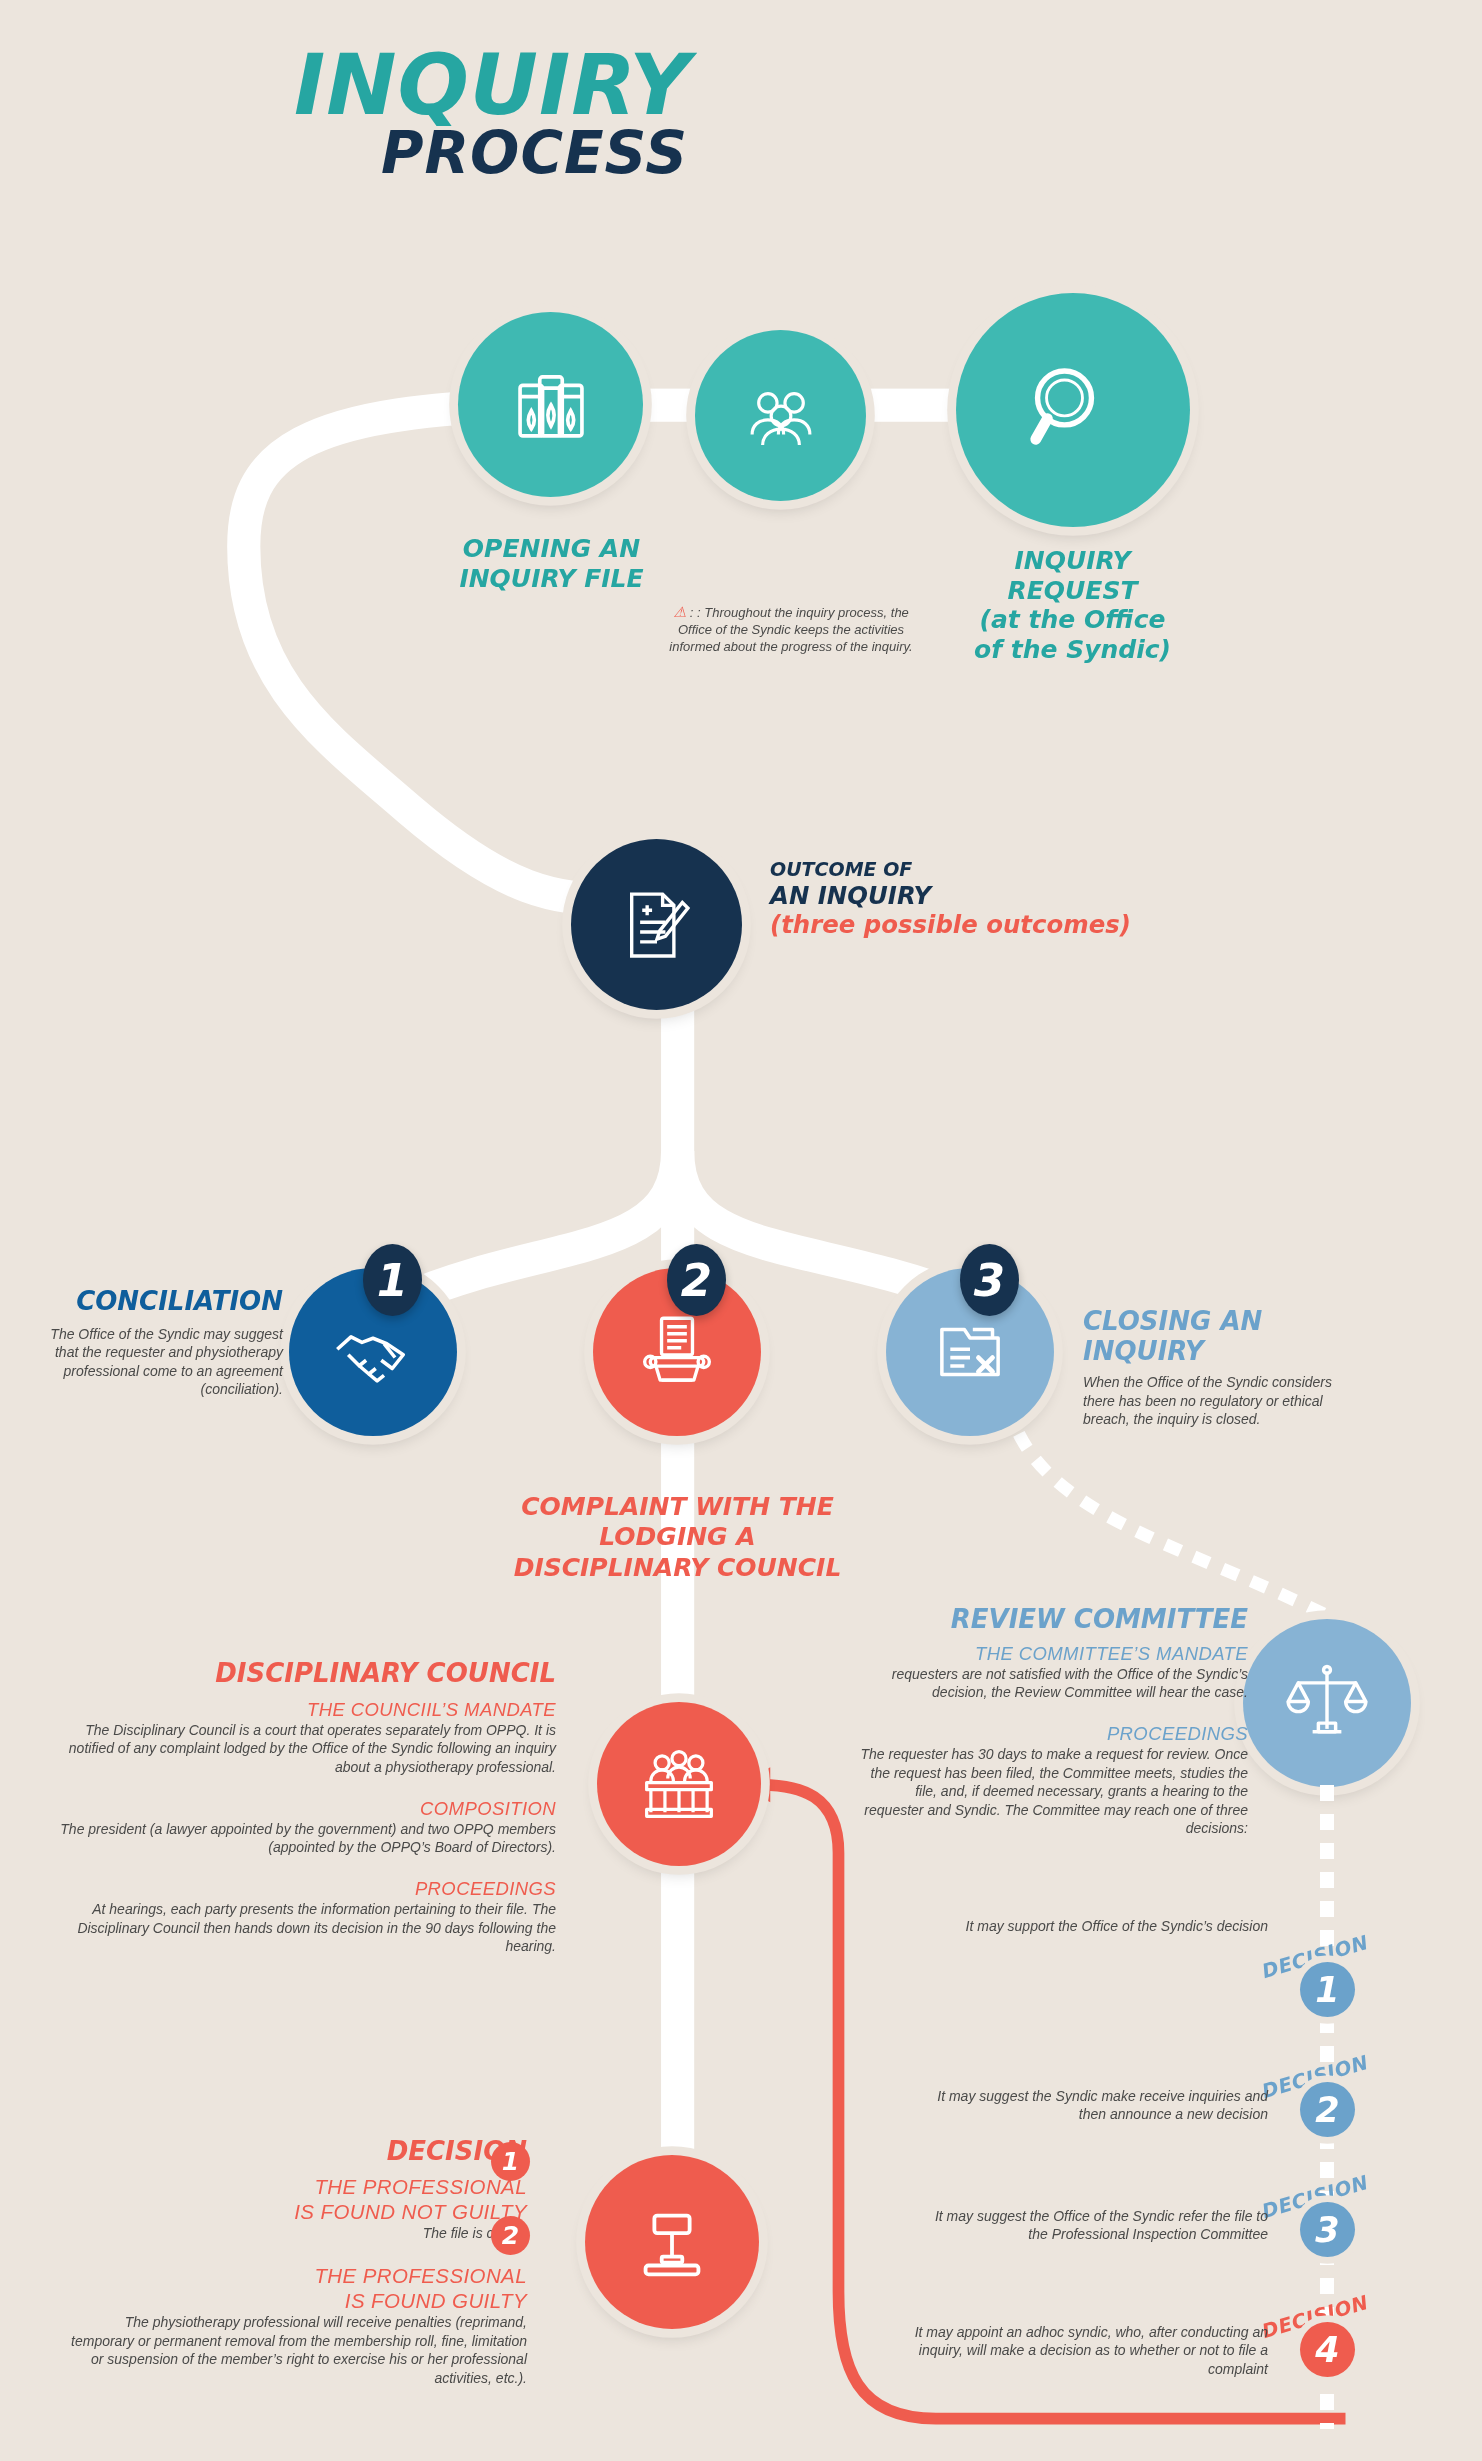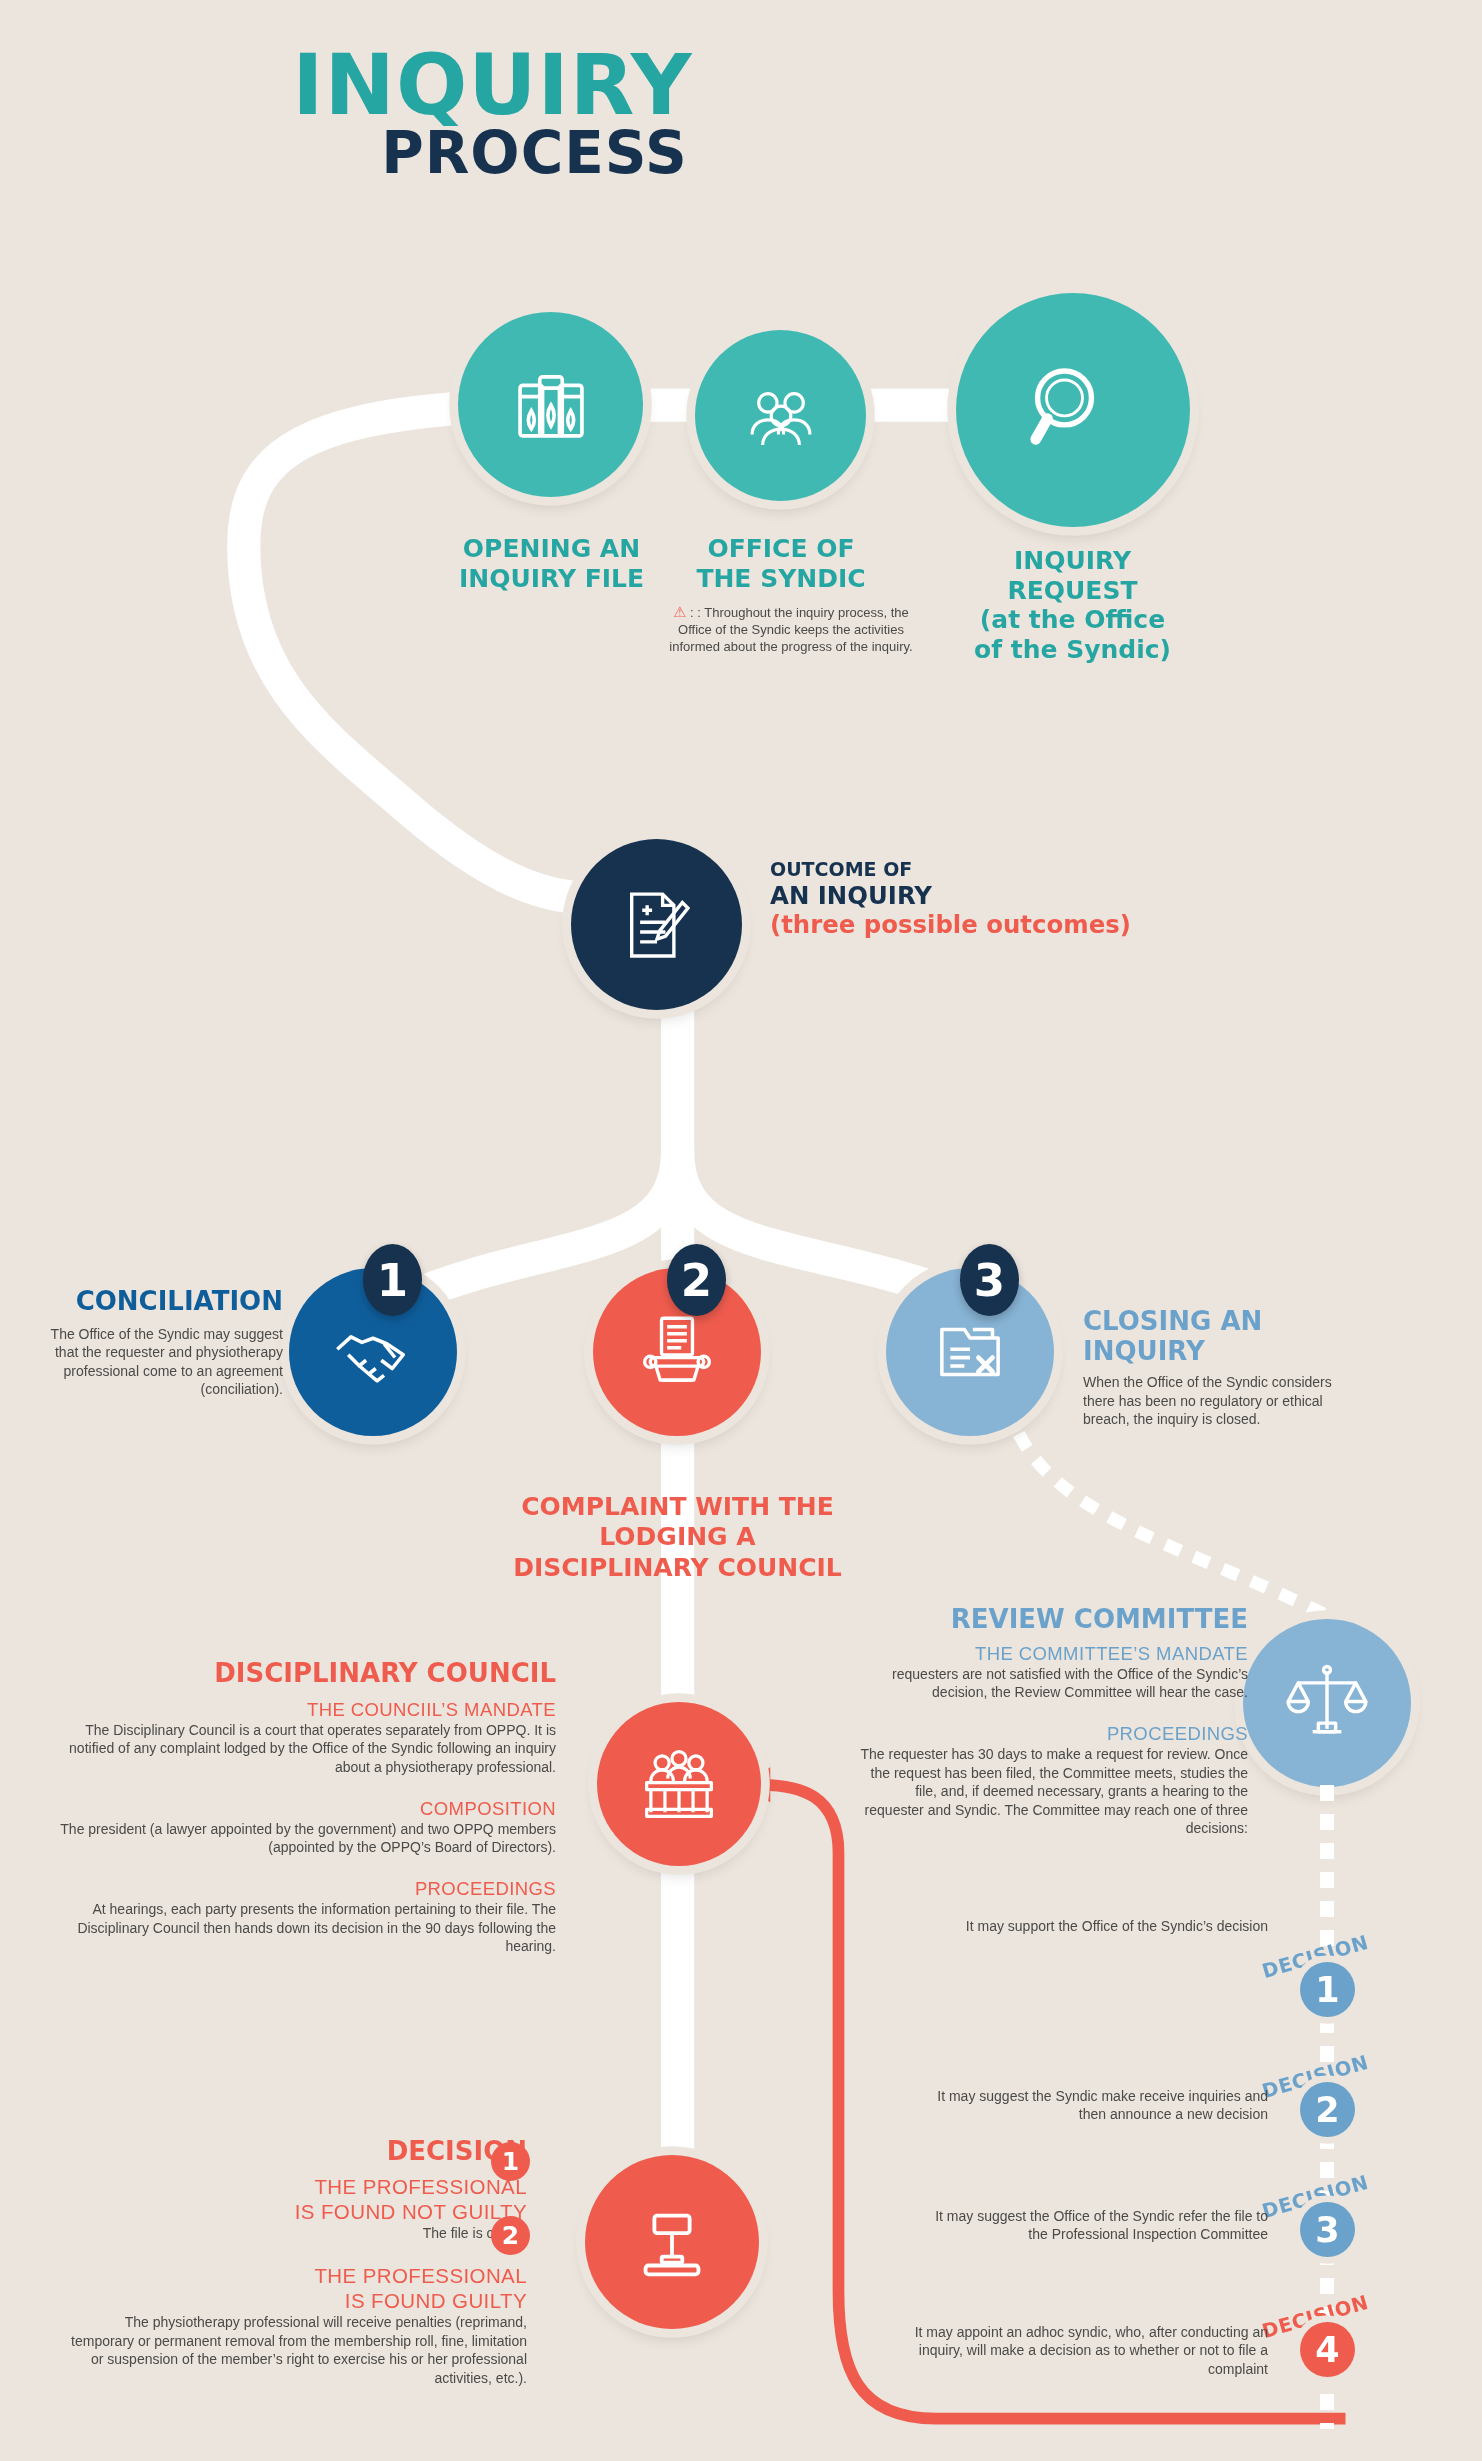--- a/index.html
+++ b/index.html
@@ -7,20 +7,21 @@
     background:#ece5dd;
     font-family:"Liberation Sans", sans-serif;
     -webkit-font-smoothing:antialiased;
   }
   #page{
     position:relative;
     width:1482px;
     height:2462px;
     background:#ece5dd;
     overflow:hidden;
+    font-style:italic;
   }
 
   
   .title-block{position:absolute;left:0;top:47px;width:985px;text-align:center;}
   .title-1{
     font-size:84px;line-height:.92;font-weight:bold;letter-spacing:1px;
     color:#26a6a2;font-family:"DejaVu Sans", sans-serif;
   }
   .title-2{
     font-size:58px;line-height:1.02;font-weight:bold;letter-spacing:1px;
@@ -153,24 +154,20 @@
     <svg width="84" height="84" viewBox="0 0 64 64">
       <g fill="none" stroke="#fff" stroke-width="2.4">
         <circle cx="22" cy="22" r="7"></circle>
         <circle cx="42" cy="22" r="7"></circle>
         <circle cx="32" cy="32" r="7.5"></circle>
         <path d="M10 46c0-7 5-11 12-11s12 4 12 11"></path>
         <path d="M30 46c0-7 5-11 12-11s12 4 12 11"></path>
         <path d="M18 54c0-7 6-12 14-12s14 5 14 12"></path>
       </g>
     </svg>
-  </div>
-  <div class="lbl" style="left:655px;top:534px;width:252px;">
-    <div class="h-teal" style="font-size:25px;line-height:1.18;">OFFICE OF</div>
-    <div class="h-teal" style="font-size:25px;line-height:1.18;">THE SYNDIC</div>
   </div>
 
   <div class="abs warn-note" style="left:663px;top:603px;width:256px;text-align:center;">
     <span class="warn-ico">⚠</span>
     <span>: :</span>
     <span>Throughout the inquiry process, the Office of the Syndic keeps the activities informed about the progress of the inquiry.</span>
   </div>
 
   <div class="node teal ring" style="left:956px;top:293px;width:234px;height:234px;">
     <svg width="115" height="115" viewBox="0 0 64 64">

